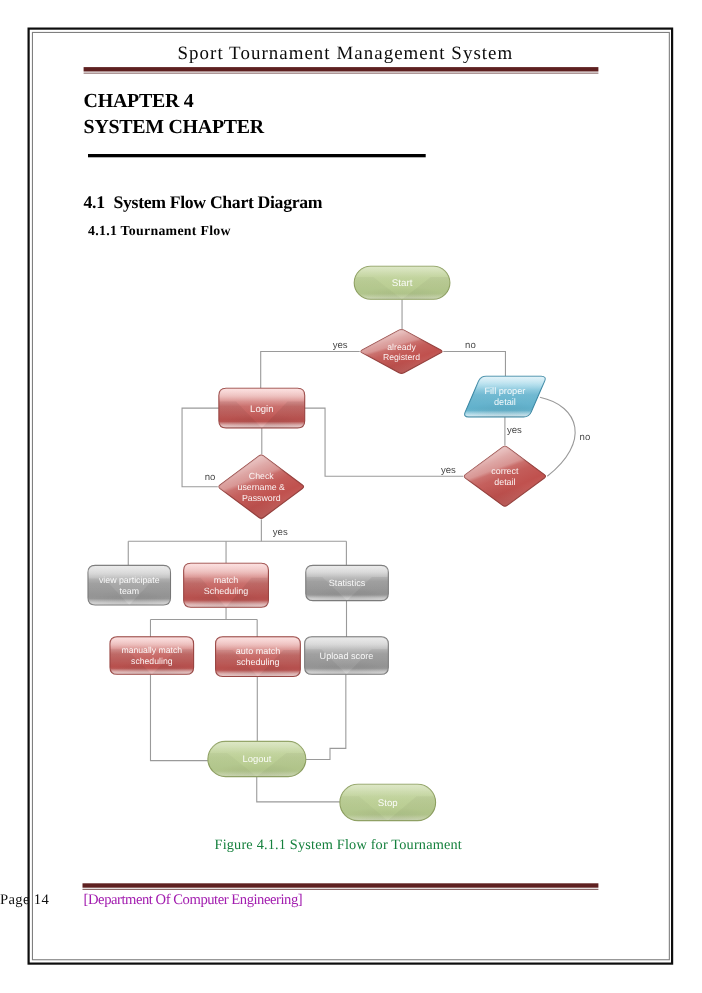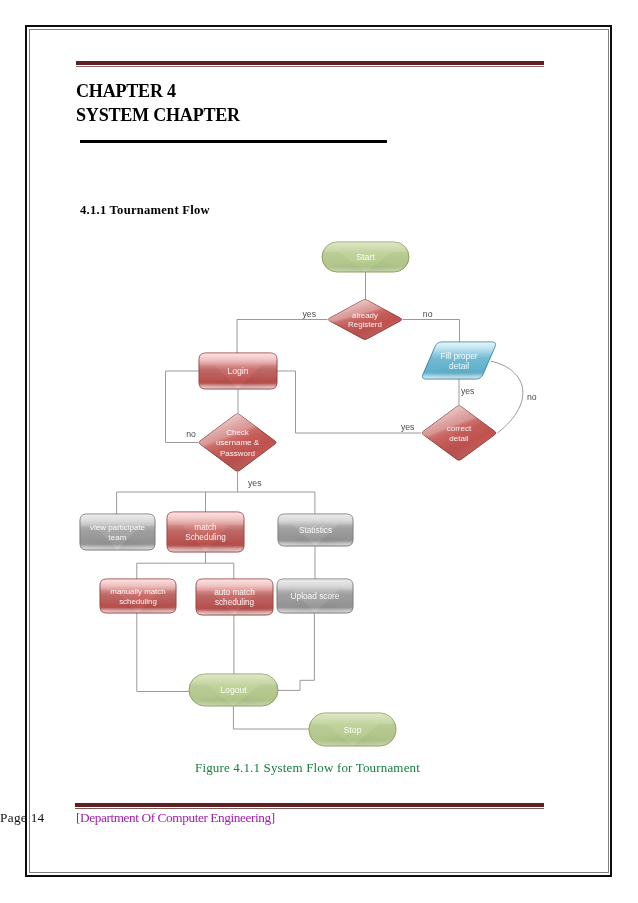--- a/index.html
+++ b/index.html
@@ -45,27 +45,31 @@
   
   #flow{position:absolute;left:0;top:0;width:513px;height:903px;}
 </style>
 </head>
 <body>
 
 <div id="page">
   <div id="border-outer"></div>
   <div id="border-inner"></div>
 
+  <div id="hdr-title">Sport Tournament Management System</div>
   <div id="hdr-rule"></div>
   <div id="hdr-rule2"></div>
 
   <div id="h-chapter1" class="h-chapter">CHAPTER 4</div>
   <div id="h-chapter2" class="h-chapter">SYSTEM CHAPTER</div>
   <div id="design-rule"></div>
 
+  <div id="sec-41">
+    <span class="num">4.1</span><span>System Flow Chart Diagram</span>
+  </div>
   <div id="sec-411">4.1.1 Tournament Flow</div>
 
   <div id="fig-cap">Figure 4.1.1 System Flow for Tournament</div>
 
   <div id="ftr-rule"></div>
   <div id="ftr-rule2"></div>
   <div id="ftr-left">[Department Of Computer Engineering]</div>
   <div id="ftr-right">Page 14</div>
 
   <div id="flow">

